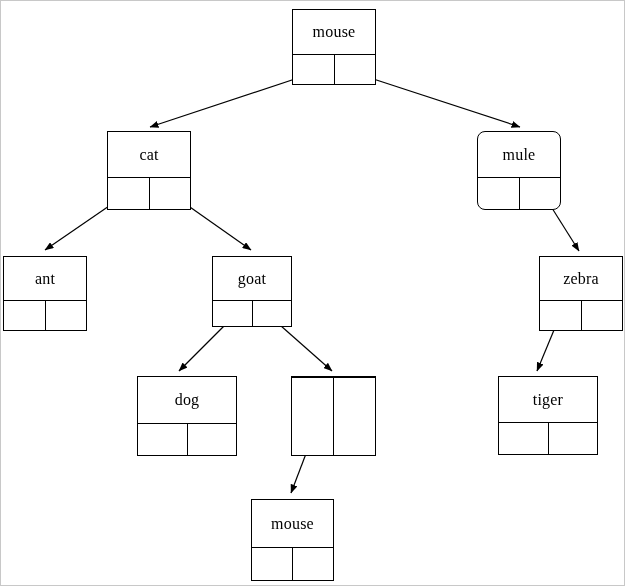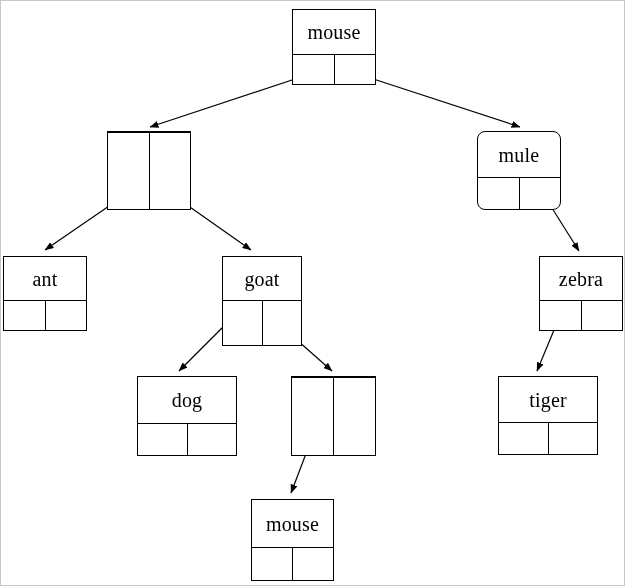--- a/index.html
+++ b/index.html
@@ -32,21 +32,21 @@
     background: #ffffff;
     display: flex;
     flex-direction: column;
   }
   .node-label {
     flex: 0 0 auto;
     display: flex;
     align-items: center;
     justify-content: center;
     color: #000000;
-    font-size: 20px;
+    font-size: 16px;
     line-height: 1;
     letter-spacing: 0.2px;
     user-select: none;
   }
   .node-children {
     flex: 1 1 auto;
     display: flex;
     border-top: 1.6px solid #000000;
   }
   .child-cell {
@@ -83,40 +83,41 @@
 
   <div id="node-layer">
       <div class="node" style="left: 291px; top: 8px; width: 84px; height: 76px;">
         <div class="node-label" style="height: 44px;">mouse</div>
         <div class="node-children">
           <div class="child-cell left"></div>
           <div class="child-cell right"></div>
         </div>
       </div>
       <div class="node" style="left: 106px; top: 130px; width: 84px; height: 79px;">
+        <div class="node-label" style="height: 45px;">cat</div>
         <div class="node-children">
           <div class="child-cell left"></div>
           <div class="child-cell right"></div>
         </div>
       </div>
       <div class="node" style="left: 476px; top: 130px; width: 84px; height: 79px; border-radius: 8px;">
         <div class="node-label" style="height: 45px;">mule</div>
         <div class="node-children">
           <div class="child-cell left"></div>
           <div class="child-cell right"></div>
         </div>
       </div>
       <div class="node" style="left: 2px; top: 255px; width: 84px; height: 75px;">
         <div class="node-label" style="height: 43px;">ant</div>
         <div class="node-children">
           <div class="child-cell left"></div>
           <div class="child-cell right"></div>
         </div>
       </div>
-      <div class="node" style="left: 221px; top: 255px; width: 80px; height: 90px;">
+      <div class="node" style="left: 211px; top: 255px; width: 80px; height: 71px;">
         <div class="node-label" style="height: 43px;">goat</div>
         <div class="node-children">
           <div class="child-cell left"></div>
           <div class="child-cell right"></div>
         </div>
       </div>
       <div class="node" style="left: 538px; top: 255px; width: 84px; height: 75px;">
         <div class="node-label" style="height: 43px;">zebra</div>
         <div class="node-children">
           <div class="child-cell left"></div>

